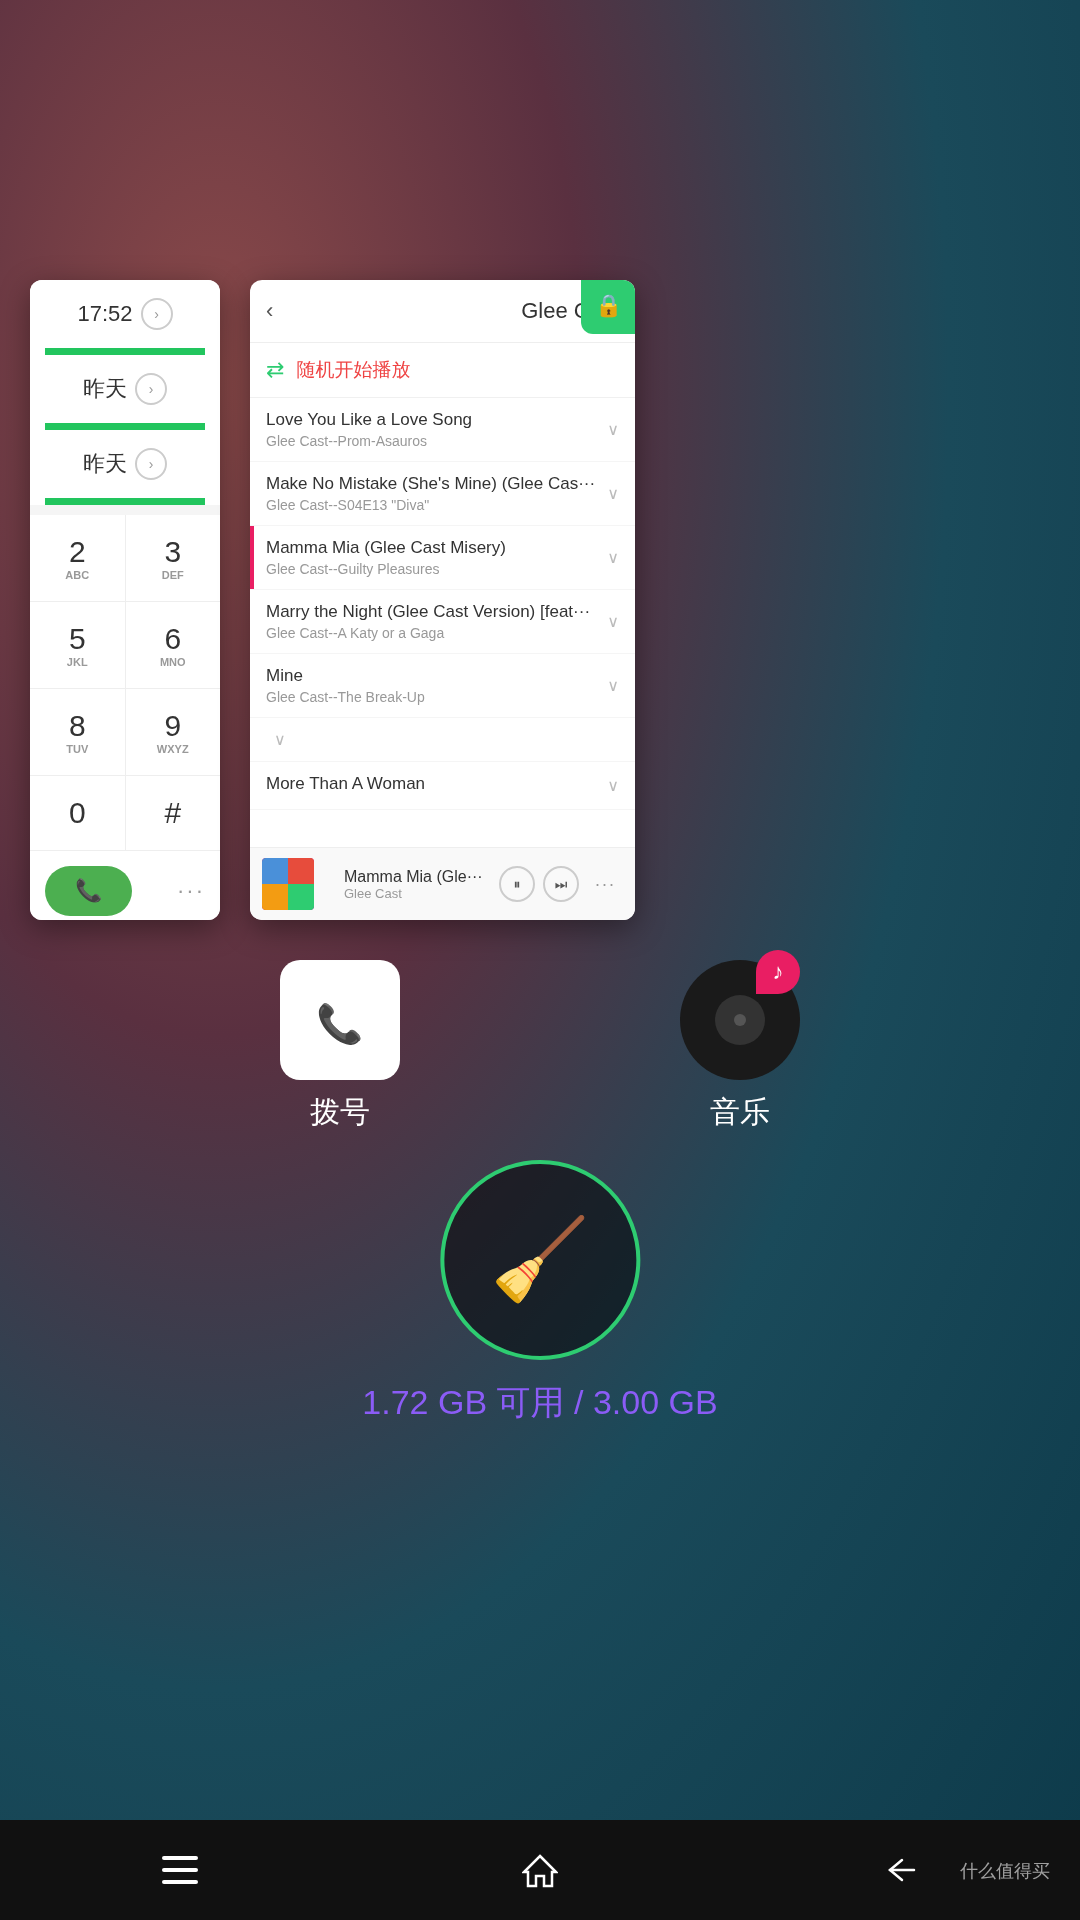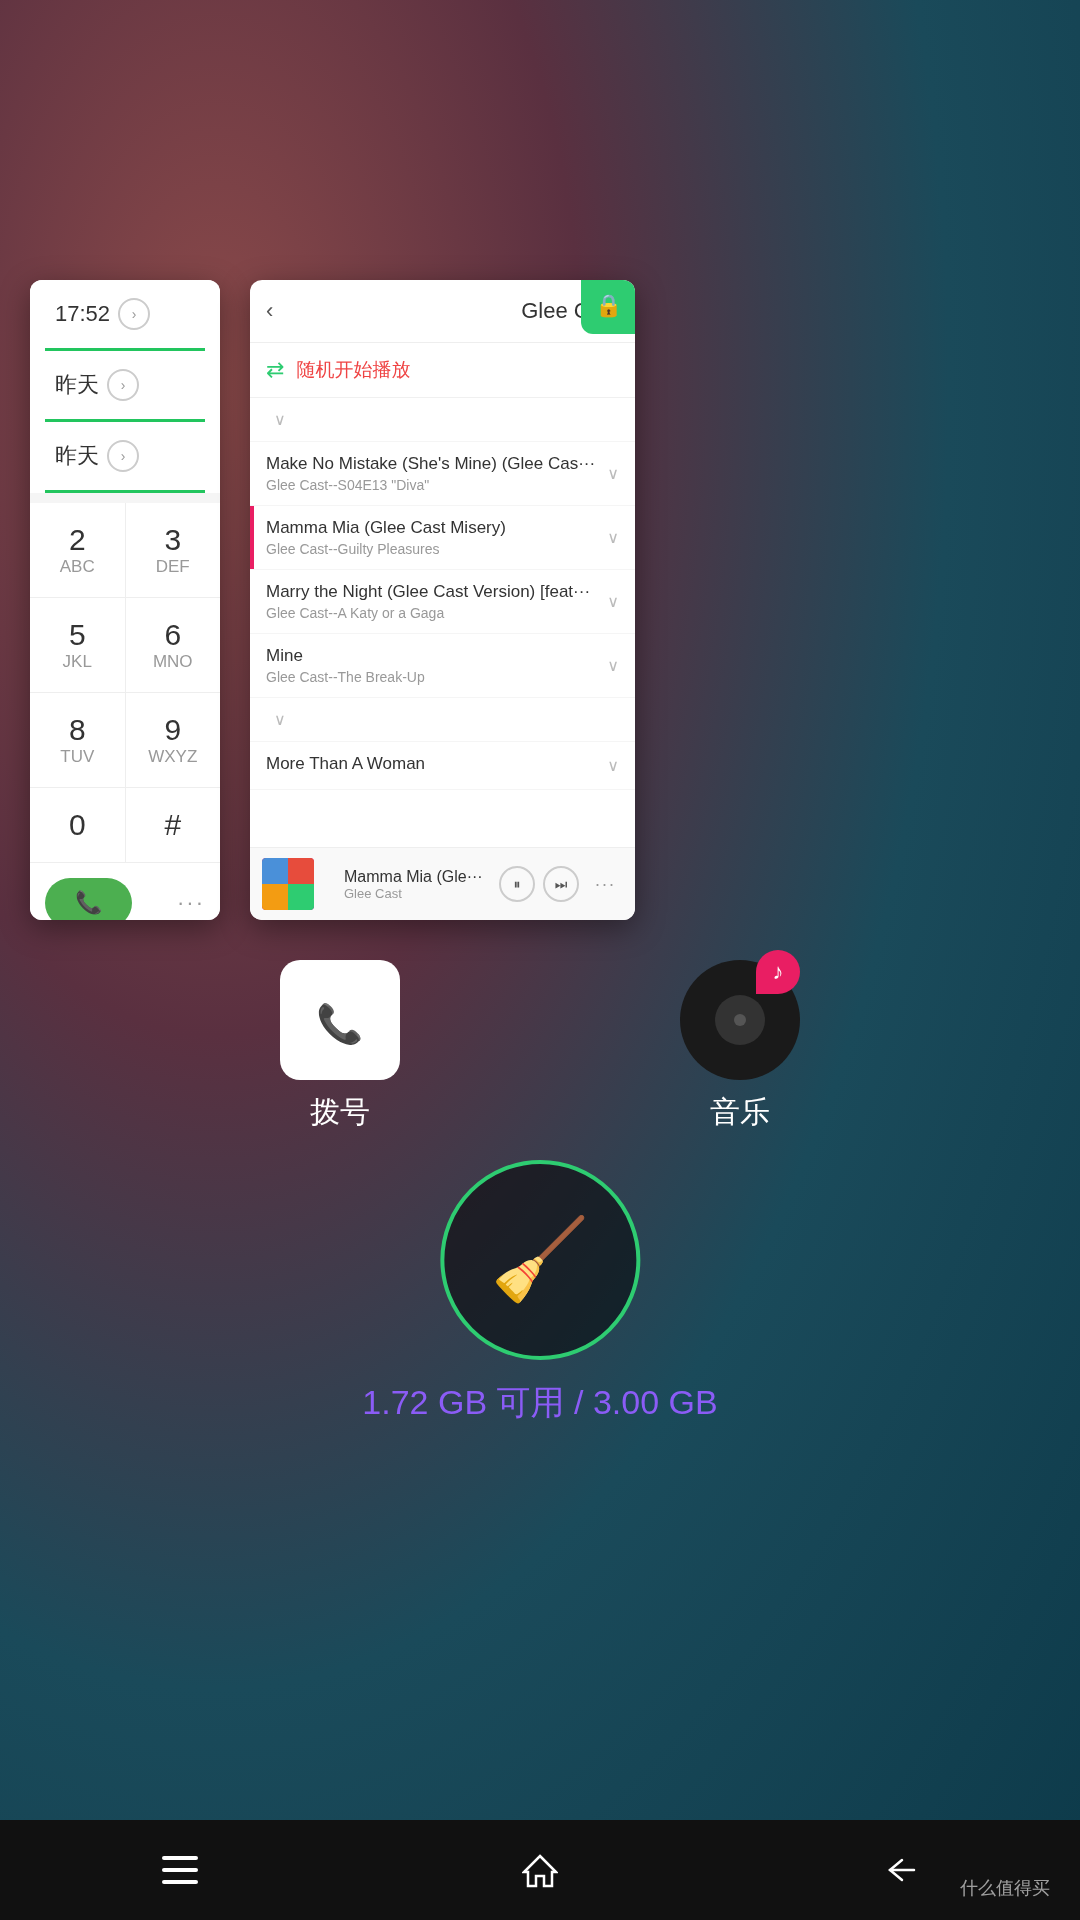--- a/index.html
+++ b/index.html
@@ -50,23 +50,23 @@
     }
 
     .dialer-header {
       background: white;
       padding: 0 15px;
     }
 
     .dialer-row {
       display: flex;
       align-items: center;
-      justify-content: flex-start;
+      justify-content: center;
       padding: 18px 10px;
-      border-bottom: 3px solid #22c55e;
+      border-bottom: 7px solid #22c55e;
       gap: 8px;
     }
 
     .dialer-row-text {
       font-size: 22px;
       color: #333;
     }
 
     .dialer-chevron {
       width: 32px;
@@ -95,22 +95,23 @@
       text-align: center;
     }
 
     .dialer-key .num {
       font-size: 30px;
       color: #333;
       font-weight: 300;
     }
 
     .dialer-key .letters {
-      font-size: 17px;
+      font-size: 11px;
       color: #999;
+      font-weight: bold;
     }
 
     .dialer-bottom {
       background: white;
       display: flex;
       align-items: center;
       justify-content: space-between;
       padding: 15px;
       border-top: 1px solid #eee;
     }
@@ -409,21 +410,21 @@
       display: flex;
       align-items: center;
       justify-content: center;
       width: 80px;
       height: 60px;
     }
 
     
     .watermark {
       position: absolute;
-      bottom: 20px;
+      bottom: 37px;
       right: 30px;
       color: rgba(255,255,255,0.6);
       font-size: 18px;
       z-index: 30;
     }
 
     
     .thumb-grid {
       display: grid;
       grid-template-columns: 1fr 1fr;
@@ -515,20 +516,24 @@
         </div>
       </div>
 
       <div class="shuffle-row">
         <span class="shuffle-icon">⇄</span>
         <span class="shuffle-text">随机开始播放</span>
       </div>
 
       <div class="song-list">
         <div class="song-item">
+          <div class="song-info">
+            <div class="song-title">Love You Like a Love Song</div>
+            <div class="song-artist">Glee Cast--Prom-Asauros</div>
+          </div>
           <span class="song-chevron">∨</span>
         </div>
         <div class="song-item">
           <div class="song-info">
             <div class="song-title">Make No Mistake (She's Mine) (Glee Cas···</div>
             <div class="song-artist">Glee Cast--S04E13 "Diva"</div>
           </div>
           <span class="song-chevron">∨</span>
         </div>
         <div class="song-item playing">

